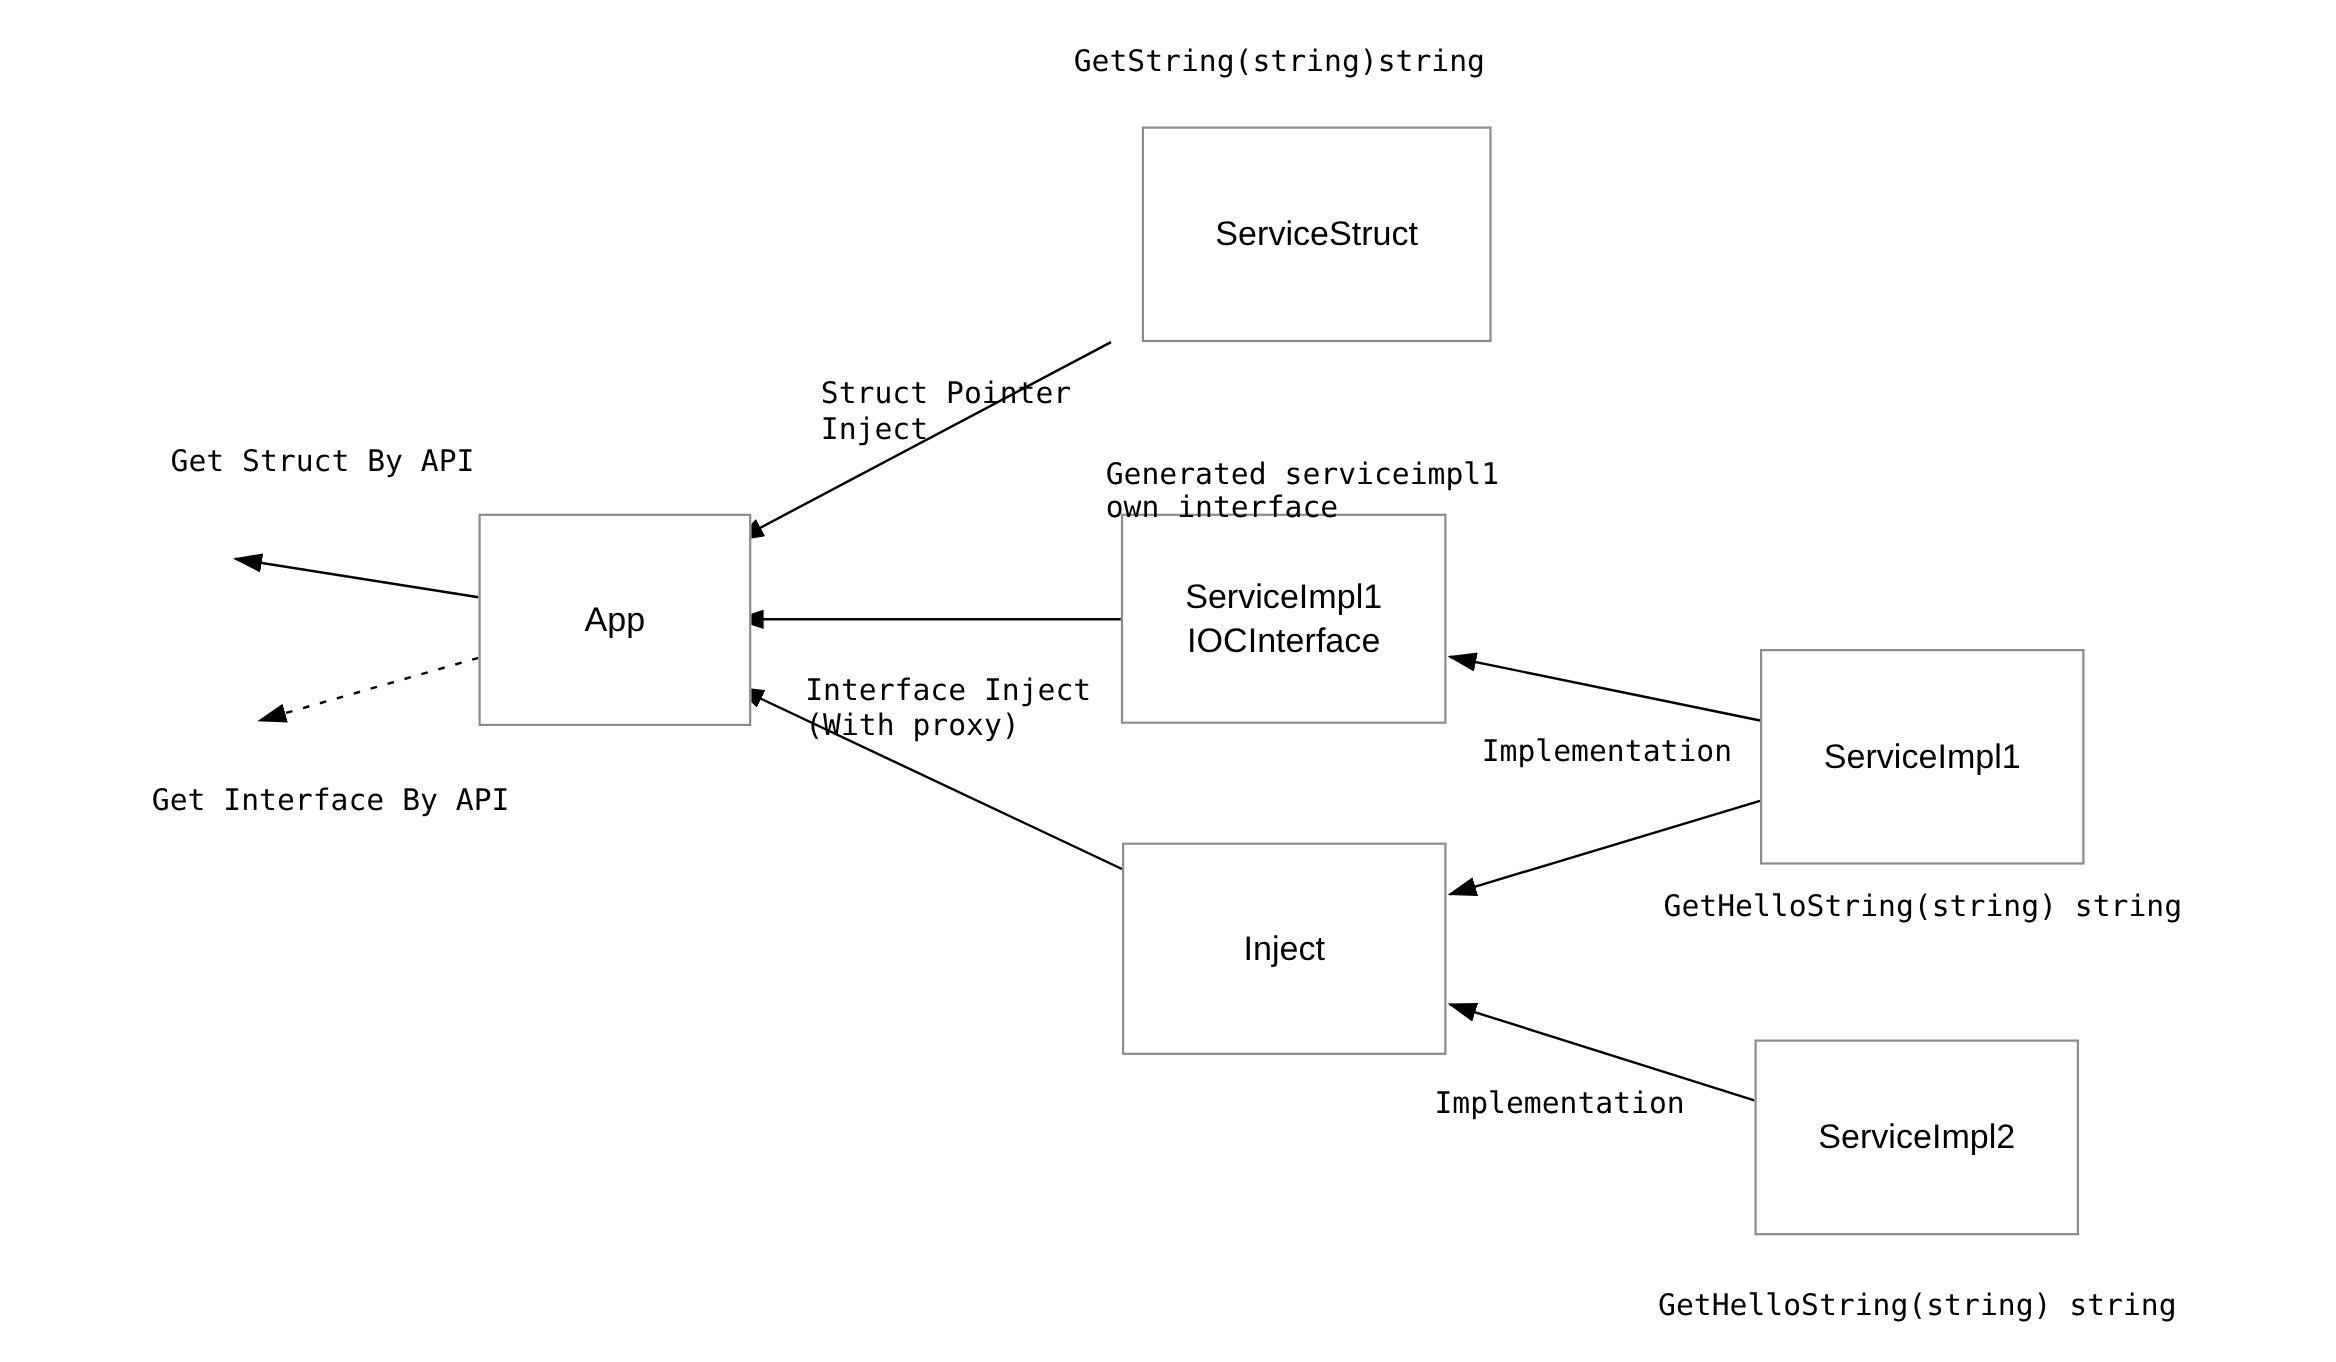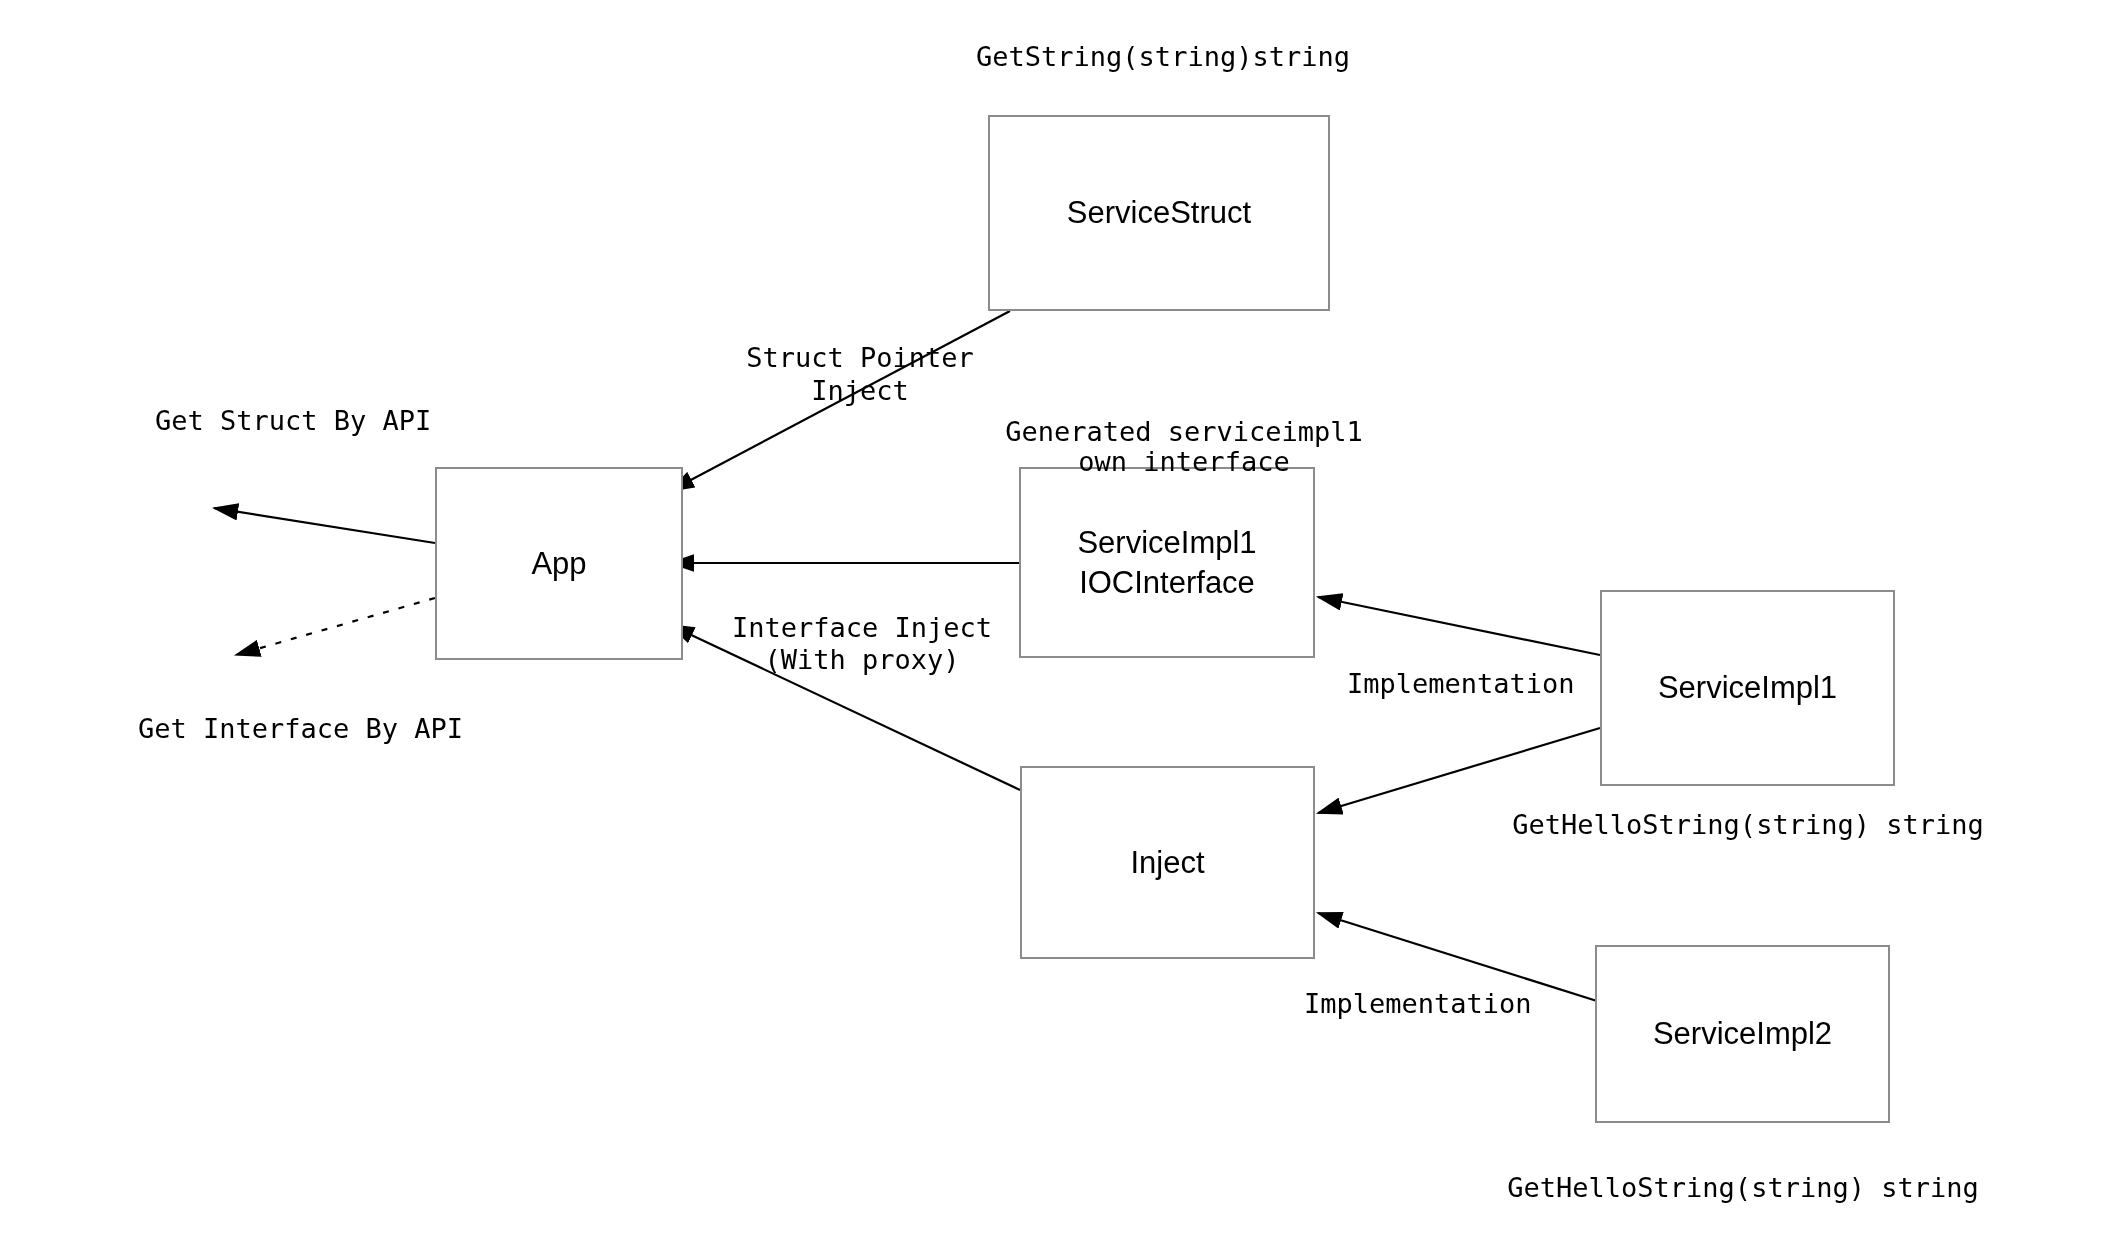--- a/index.html
+++ b/index.html
@@ -33,21 +33,21 @@
     box-sizing:border-box;
   }
   .mlabel{
     position:absolute;
     font-family:"DejaVu Sans Mono",monospace;
     font-size:27px;
     color:var(--text);
     white-space:nowrap;
     text-align:right;
   }
-  .mlabel.center{transform:translate(-50%,-50%);text-align:center;}
+  .mlabel.center{transform:translate(-50%,-50%);text-align:left;}
   .mlabel.left{transform:translateY(-50%);}
   .mlabel .ln{display:block;}
   .lh33{line-height:33px;}
   .lh30{line-height:30px;}
   .lh32{line-height:32px;}
 </style>
 </head>
 <body>
 
 <div class="stage">
@@ -61,21 +61,21 @@
     <line class="edge" x1="1010" y1="311" x2="670" y2="491" marker-end="url(#arrowhead)"></line>
     <line class="edge" x1="1019" y1="563" x2="670" y2="563" marker-end="url(#arrowhead)"></line>
     <line class="edge" x1="1020" y1="790" x2="670" y2="625" marker-end="url(#arrowhead)"></line>
     <line class="edge" x1="435" y1="543" x2="214" y2="508" marker-end="url(#arrowhead)"></line>
     <line class="edge dotted" x1="435" y1="598" x2="236" y2="655" marker-end="url(#arrowhead)"></line>
     <line class="edge" x1="1600" y1="655" x2="1318" y2="597" marker-end="url(#arrowhead)"></line>
     <line class="edge" x1="1600" y1="728" x2="1318" y2="813" marker-end="url(#arrowhead)"></line>
     <line class="edge" x1="1597" y1="1001" x2="1318" y2="913" marker-end="url(#arrowhead)"></line>
   </svg>
 
-  <div class="box" style="left:988px;top:115px;width:342px;height:196px">
+  <div class="box" style="left:1038px;top:115px;width:318px;height:196px">
     <span>ServiceStruct</span>
   </div>
 
   <div class="box" style="left:435px;top:467px;width:248px;height:193px">
     <span>App</span>
   </div>
 
   <div class="box" style="left:1019px;top:467px;width:296px;height:191px">
     <span>ServiceImpl1</span>
     <span>IOCInterface</span>

